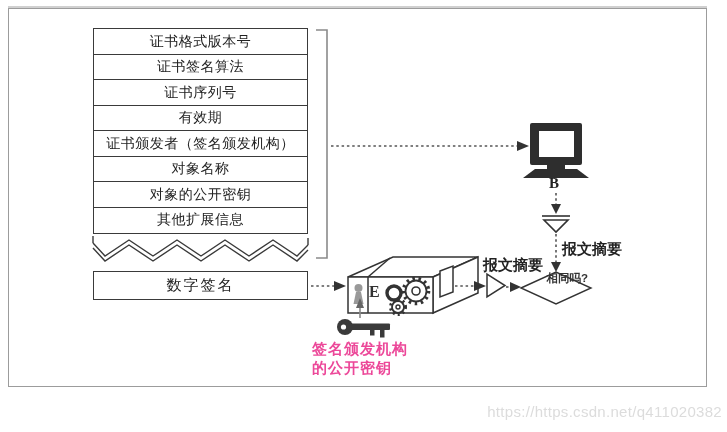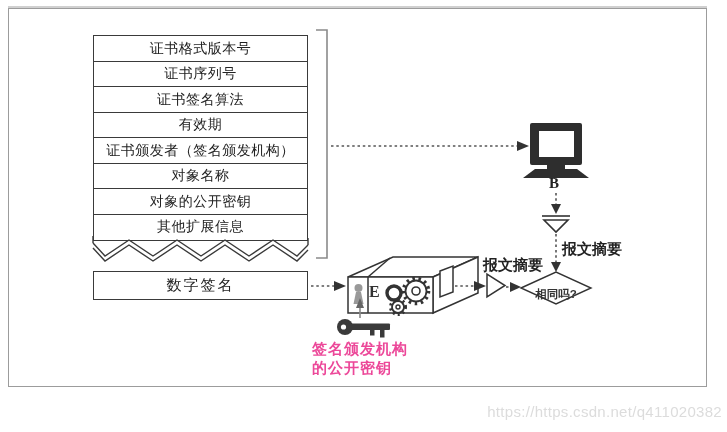--- a/index.html
+++ b/index.html
@@ -15,56 +15,56 @@
     box-shadow:0 -2px 0 rgba(150,150,150,.45);
   }
   
   #cert-table { position:absolute; left:93px; top:28px; width:215px; }
   .cert-row {
     height:27px; border:1.5px solid #3a3a3a; margin-top:-1.5px;
     display:flex; align-items:center; justify-content:center;
     font-size:14px; letter-spacing:.5px; color:#222; background:#fff;
     white-space:nowrap;
   }
-  .cert-row:first-child { margin-top:7px; }
+  .cert-row:first-child { margin-top:0; }
   #sig-box {
     position:absolute; left:93px; top:271px; width:215px; height:29px;
     border:1.5px solid #3a3a3a; display:flex; align-items:center;
     justify-content:center; font-size:15px; letter-spacing:2px; color:#222;
     background:#fff;
   }
   
   .lbl { position:absolute; font-size:15px; color:#222; white-space:nowrap;font-weight:bold; }
   #b-label { left:549px; top:175px; font-size:15px; font-weight:bold;
              font-family:"Liberation Serif", serif; }
   #e-label { left:369px; top:283px; font-size:16px;
              font-family:"Liberation Serif", serif; color:#333; }
   #digest-label-v { left:562px; top:240px; }
   #digest-label-h { left:483px; top:256px; }
-  #decision-label { left:524px; top:287px; width:64px; text-align:center;
+  #decision-label { left:524px; top:271px; width:64px; text-align:right;
                     font-size:11.5px; color:#333; }
   #key-caption { left:312px; top:339px; font-size:15px; line-height:19px;
                  letter-spacing:1px; color:#ec4899; }
   #caption { position:absolute; left:4px; top:398px; font-size:18px;
              font-weight:bold; color:#000; letter-spacing:.5px; }
   #watermark { position:absolute; right:5px; top:403px; font-size:15px;
                color:#dcdcdc; letter-spacing:.3px; }
   svg { position:absolute; left:0; top:0; }
 </style>
 </head>
 <body>
 
 <div id="stage">
 
   <div id="frame"></div>
 
   <div id="cert-table">
     <div class="cert-row">证书格式版本号</div>
+    <div class="cert-row">证书签名算法</div>
     <div class="cert-row">证书序列号</div>
-    <div class="cert-row">证书签名算法</div>
     <div class="cert-row">有效期</div>
     <div class="cert-row">证书颁发者（签名颁发机构）</div>
     <div class="cert-row">对象名称</div>
     <div class="cert-row">对象的公开密钥</div>
     <div class="cert-row">其他扩展信息</div>
   </div>
 
   <div id="sig-box">数字签名</div>
 
   <svg width="727" height="432" viewBox="0 0 727 432">

